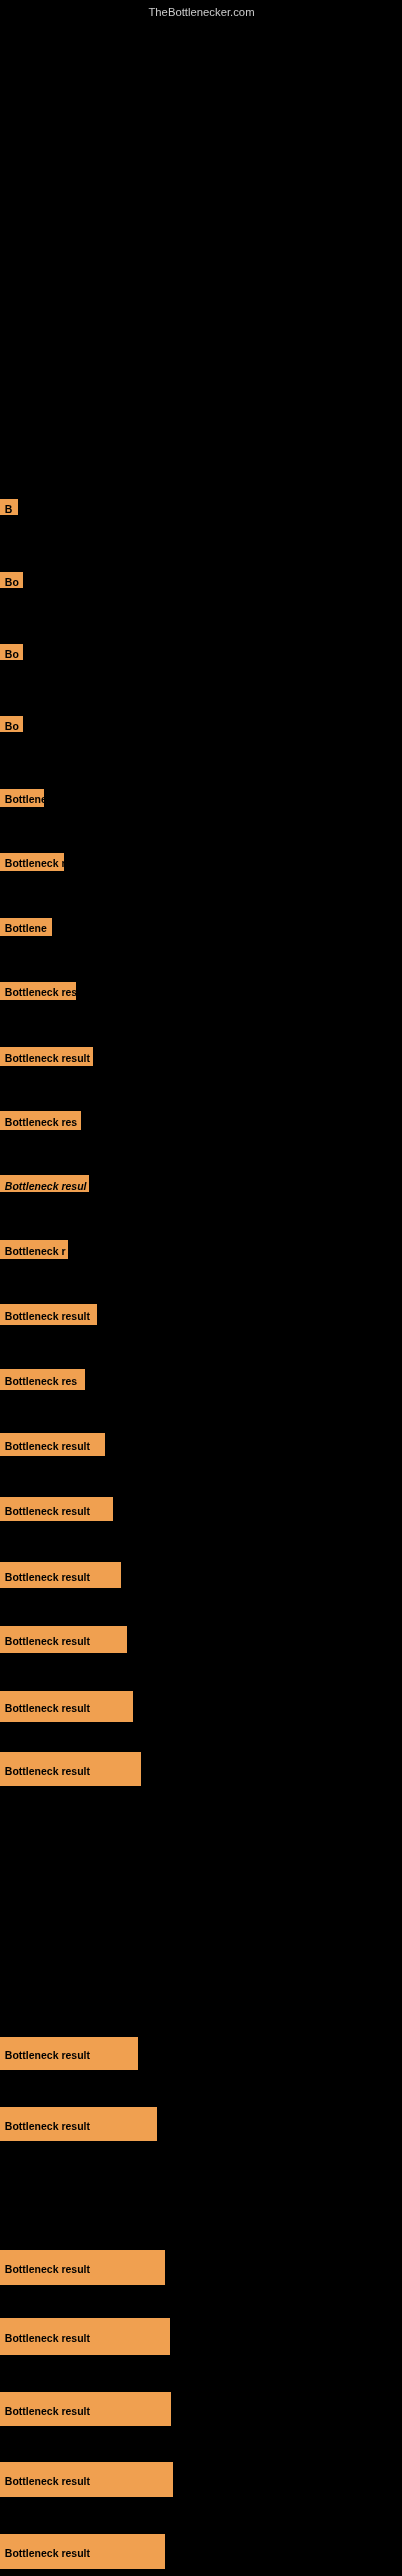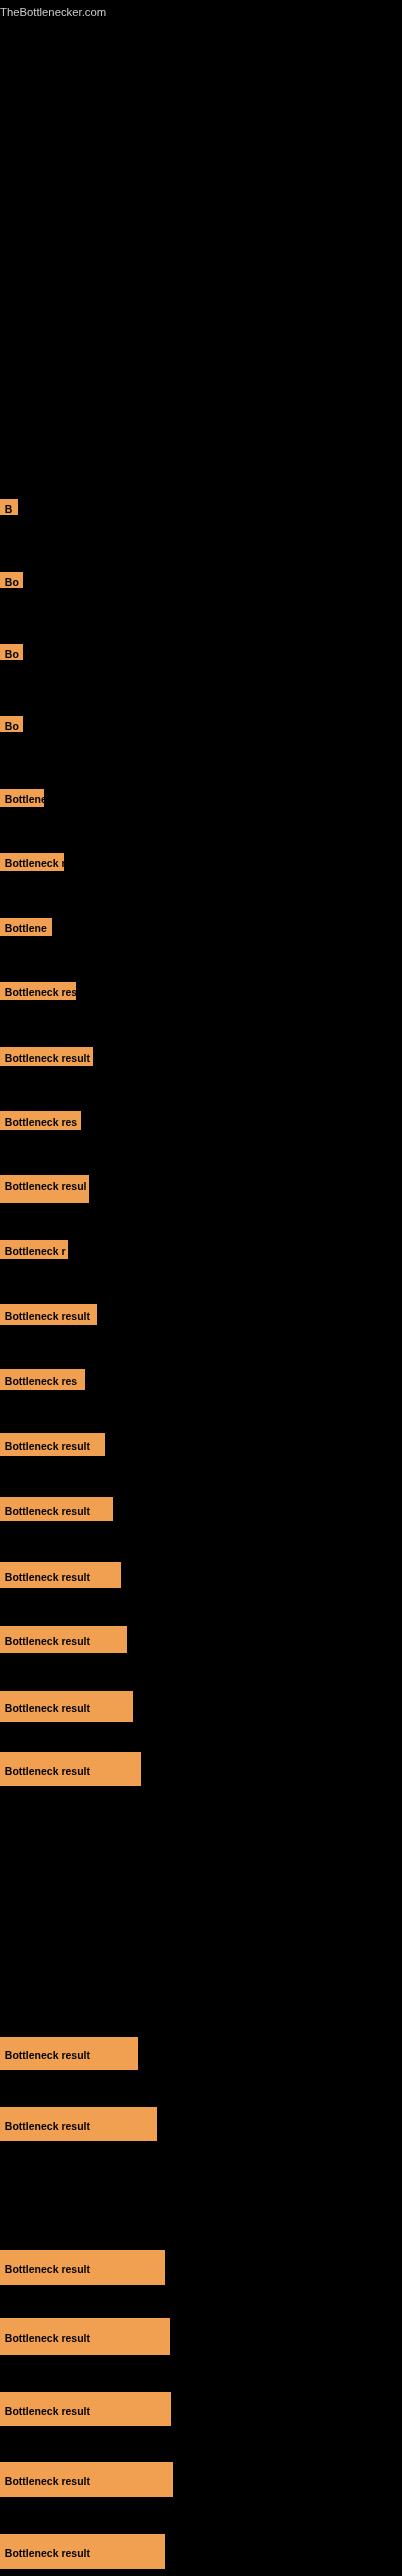--- a/index.html
+++ b/index.html
@@ -7,21 +7,21 @@
       background-color: #000;
       width: 403px;
       min-height: 2576px;
       font-family: Arial, sans-serif;
       position: relative;
     }
 
     .site-title {
       color: #ccc;
       font-size: 11.3px;
-      text-align: left;
+      text-align: center;
       padding-top: 6.4px;
       padding-bottom: 3.2px;
     }
 
     .bottleneck-label {
       background-color: #f0a050;
       color: #000;
       font-size: 10.5px;
       font-weight: bold;
       padding: 2.4px 4.8px;
@@ -48,21 +48,21 @@
 <div class="bottleneck-label" style="top: 499px; width: 17.7px; height: 16px; line-height: 16px;">B</div>
 <div class="bottleneck-label" style="top: 572px; width: 22.5px; height: 16px; line-height: 16px;">Bo</div>
 <div class="bottleneck-label" style="top: 644px; width: 22.5px; height: 16px; line-height: 16px;">Bo</div>
 <div class="bottleneck-label" style="top: 716px; width: 22.5px; height: 16px; line-height: 16px;">Bo</div>
 <div class="bottleneck-label" style="top: 789px; width: 44px; height: 17.7px; line-height: 17.7px;">Bottlene</div>
 <div class="bottleneck-label" style="top: 853px; width: 64px; height: 17.7px; line-height: 17.7px;">Bottleneck r</div>
 <div class="bottleneck-label" style="top: 918px; width: 52px; height: 17.7px; line-height: 17.7px;">Bottlene</div>
 <div class="bottleneck-label" style="top: 982px; width: 76px; height: 17.7px; line-height: 17.7px;">Bottleneck res</div>
 <div class="bottleneck-label" style="top: 1047px; width: 93px; height: 19.3px; line-height: 19.3px;">Bottleneck result</div>
 <div class="bottleneck-label" style="top: 1111px; width: 81px; height: 19.3px; line-height: 19.3px;">Bottleneck res</div>
-<div class="bottleneck-label" style="top: 1175px; width: 89px; height: 28px; line-height: 19.3px;">Bottleneck resul</div>
+<div class="bottleneck-label" style="top: 1175px; width: 89px; height: 17px; line-height: 19.3px; font-style: italic;">Bottleneck resul</div>
 <div class="bottleneck-label" style="top: 1240px; width: 68px; height: 19.3px; line-height: 19.3px;">Bottleneck r</div>
 <div class="bottleneck-label" style="top: 1304px; width: 97px; height: 21px; line-height: 21px;">Bottleneck result</div>
 <div class="bottleneck-label" style="top: 1369px; width: 85px; height: 21px; line-height: 21px;">Bottleneck res</div>
 <div class="bottleneck-label" style="top: 1433px; width: 105px; height: 22.5px; line-height: 22.5px;">Bottleneck result</div>
 <div class="bottleneck-label" style="top: 1497px; width: 113px; height: 24px; line-height: 24px;">Bottleneck result</div>
 <div class="bottleneck-label" style="top: 1562px; width: 121px; height: 26px; line-height: 26px;">Bottleneck result</div>
 <div class="bottleneck-label" style="top: 1626px; width: 127px; height: 27px; line-height: 27px;">Bottleneck result</div>
 <div class="bottleneck-label" style="top: 1691px; width: 133px; height: 31px; line-height: 31px;">Bottleneck result</div>
 
 

